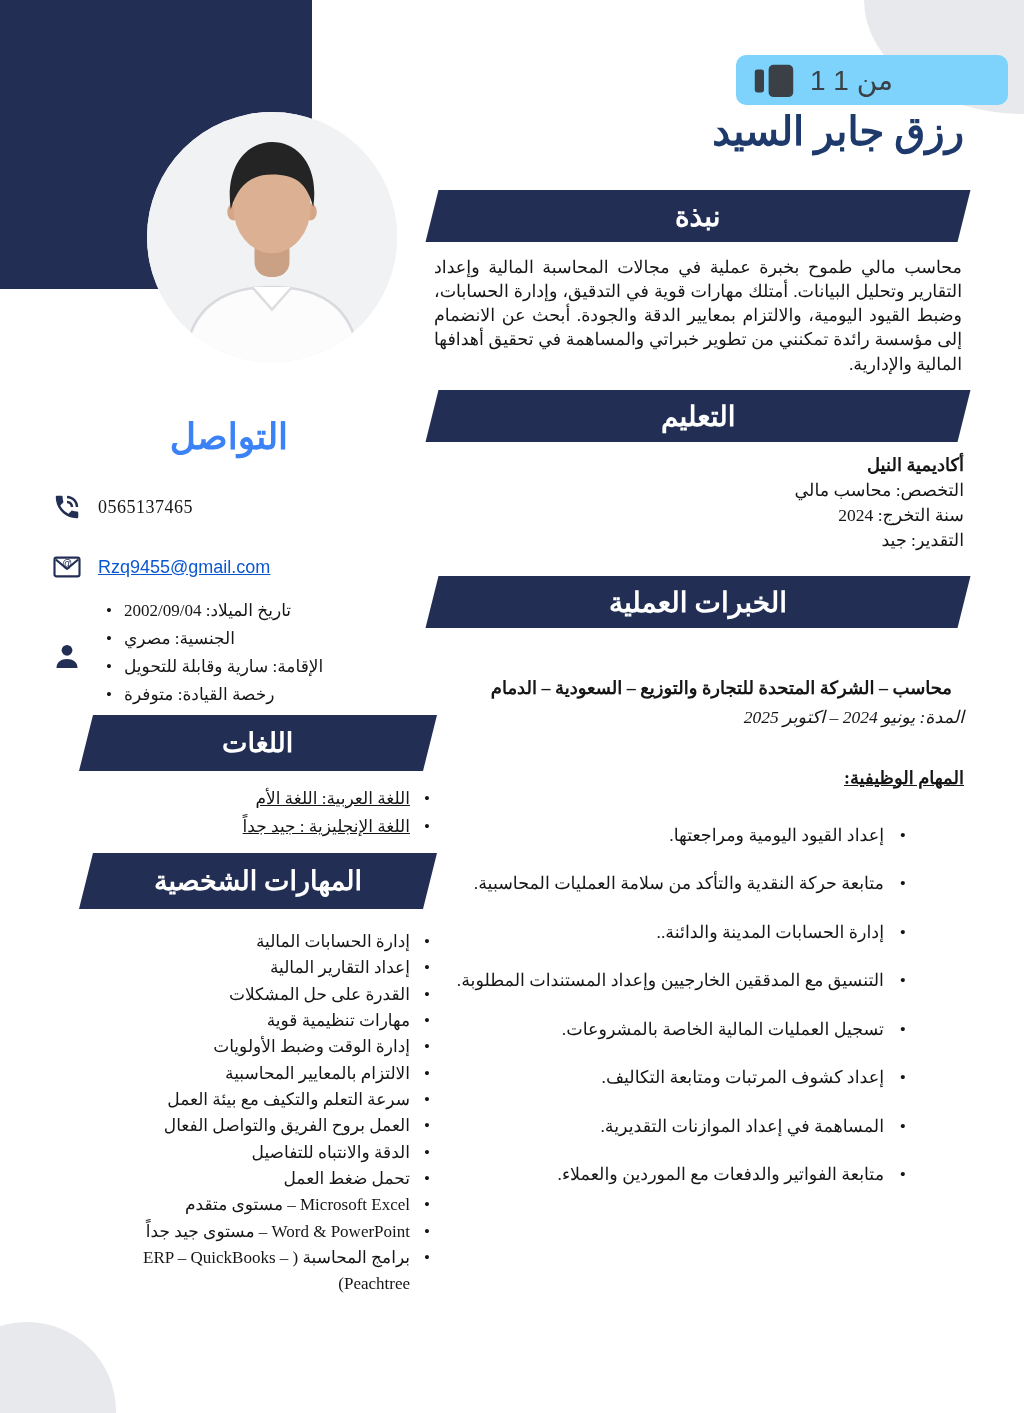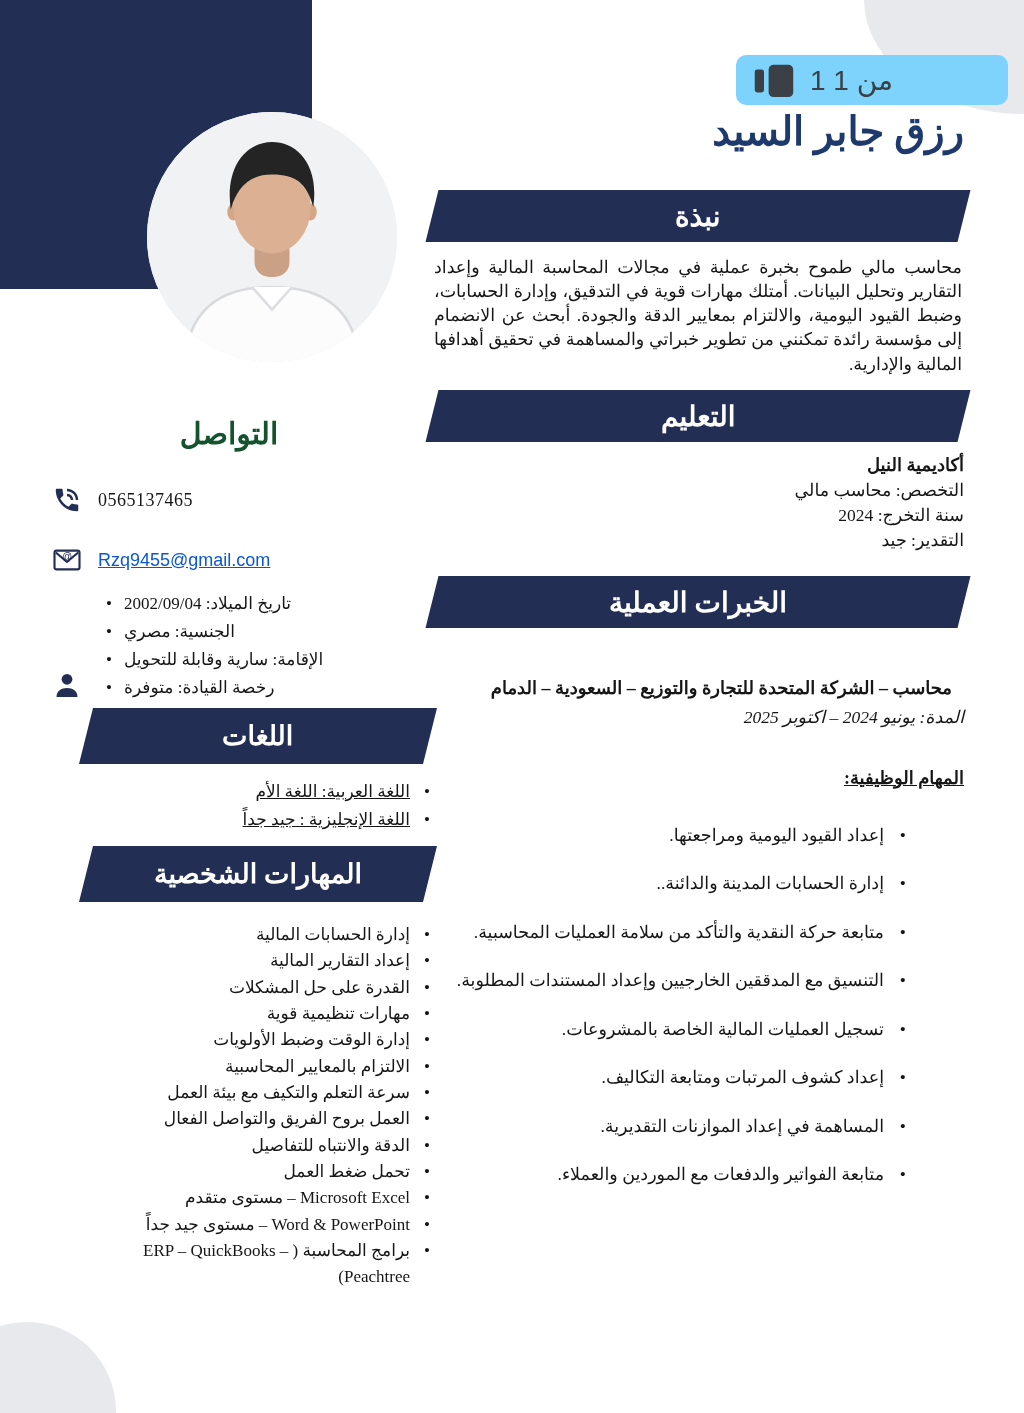--- a/index.html
+++ b/index.html
@@ -35,30 +35,30 @@
   .edu-line{font-size:17.5px;line-height:1.45;margin:0;}
   .banner-exp{margin-top:22px;}
   .role{font-weight:700;font-size:18px;margin:48px 12px 4px;line-height:1.4;}
   .duration{font-size:17.5px;margin:0;line-height:1.4;font-style:italic;}
   .tasks-heading{font-weight:700;font-size:18px;text-decoration:underline;margin:37px 0 0;}
   .tasks{list-style:none;margin:34px 0 0;padding:0 58px 0 0;}
   .tasks li{position:relative;padding-right:22px;font-size:17.5px;margin-bottom:24px;line-height:1.4;}
   .tasks li::before{content:"•";position:absolute;right:0;top:0;}
   
   .side{position:absolute;left:28px;top:416px;width:402px;}
-  .contact-title{font-size:30px;font-weight:700;text-align:center;margin:0 0 34px;color:#14532d;}
+  .contact-title{font-size:36px;font-weight:700;text-align:center;margin:0 0 34px;color:#3b82f6;}
   .crow{display:flex;direction:ltr;align-items:center;gap:16px;padding-left:24px;margin-bottom:30px;text-align:left;}
   .crow .cicon{flex:0 0 auto;width:30px;height:30px;color:#232e55;}
   .crow .cicon svg{display:block;width:100%;height:100%;}
   .phone-text{font-size:18px;letter-spacing:.5px;}
   .loc-row{margin-bottom:22px;}
   .loc-text{font-size:15px;font-weight:700;}
   .mail-row{margin-bottom:18px;}
   .email-link{font-size:18px;color:#0b57d0;text-decoration:underline;font-family:"Liberation Sans","DejaVu Sans",sans-serif;cursor:pointer;}
-  .person-row{align-items:flex-end;margin-bottom:7px;}
+  .person-row{align-items:center;margin-bottom:7px;}
   .person-row .cicon{margin-top:6px;}
   .details{display:flex;flex-direction:column;gap:5px;}
   .dline{position:relative;padding-left:26px;font-size:17px;line-height:1.35;direction:ltr;text-align:left;}
   .dline::before{content:"•";position:absolute;left:8px;top:0;}
   .side .banner{width:344px;height:56px;}
   .banner-langs{margin-top:8px;}
   .banner-langs>span,.banner-skills>span{font-size:27px;}
   .side-list{list-style:none;margin:14px 0 0;padding:0;width:330px;direction:rtl;}
   .side-list li{position:relative;padding-right:20px;font-size:17px;line-height:1.55;text-align:right;}
   .side-list li::before{content:"•";position:absolute;right:0;top:0;}
@@ -117,22 +117,22 @@
 
     <div class="banner banner-exp">
       <span>الخبرات العملية</span>
     </div>
     <p class="role">محاسب – الشركة المتحدة للتجارة والتوزيع – السعودية – الدمام</p>
     <p class="duration">المدة: يونيو 2024 – اكتوبر 2025</p>
     <p class="tasks-heading">المهام الوظيفية:</p>
 
     <ul class="tasks">
       <li>إعداد القيود اليومية ومراجعتها.</li>
+      <li>متابعة حركة النقدية والتأكد من سلامة العمليات المحاسبية.</li>
       <li>إدارة الحسابات المدينة والدائنة..</li>
-      <li>متابعة حركة النقدية والتأكد من سلامة العمليات المحاسبية.</li>
       <li>التنسيق مع المدققين الخارجيين وإعداد المستندات المطلوبة.</li>
       <li>تسجيل العمليات المالية الخاصة بالمشروعات.</li>
       <li>إعداد كشوف المرتبات ومتابعة التكاليف.</li>
       <li>المساهمة في إعداد الموازنات التقديرية.</li>
       <li>متابعة الفواتير والدفعات مع الموردين والعملاء.</li>
     </ul>
   </div>
 
   <div class="side">
 

